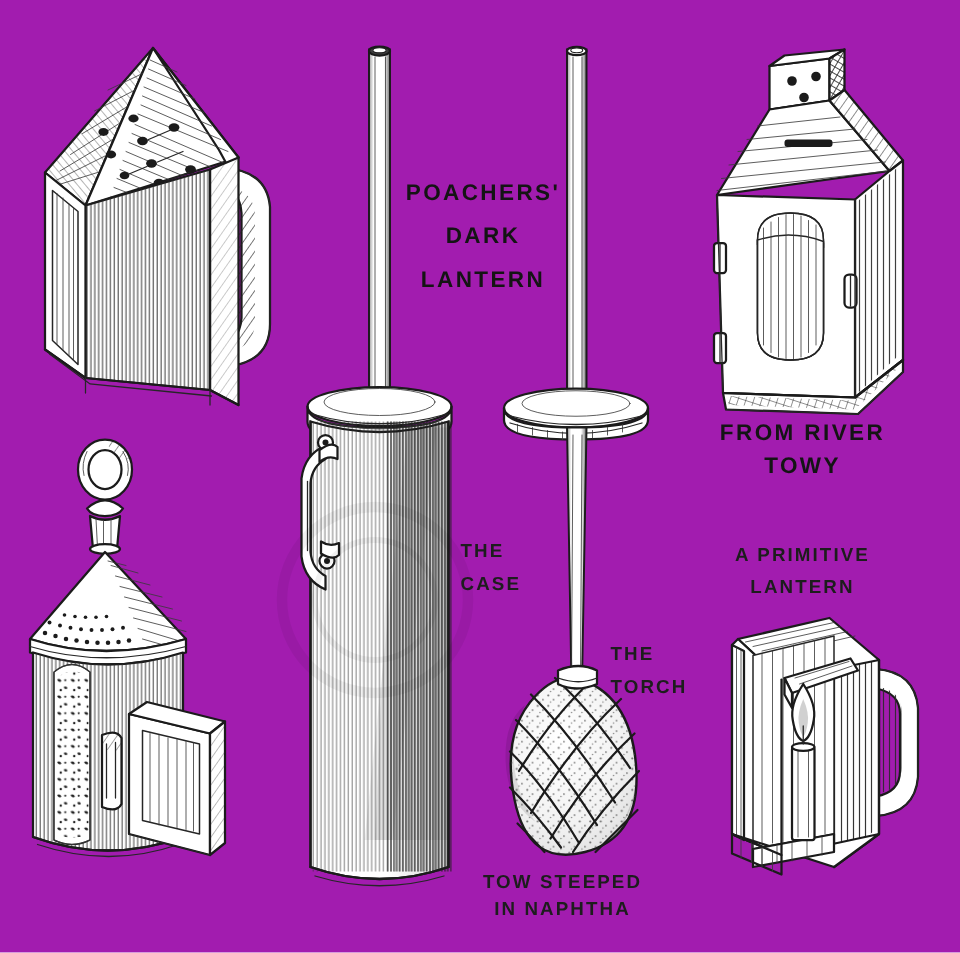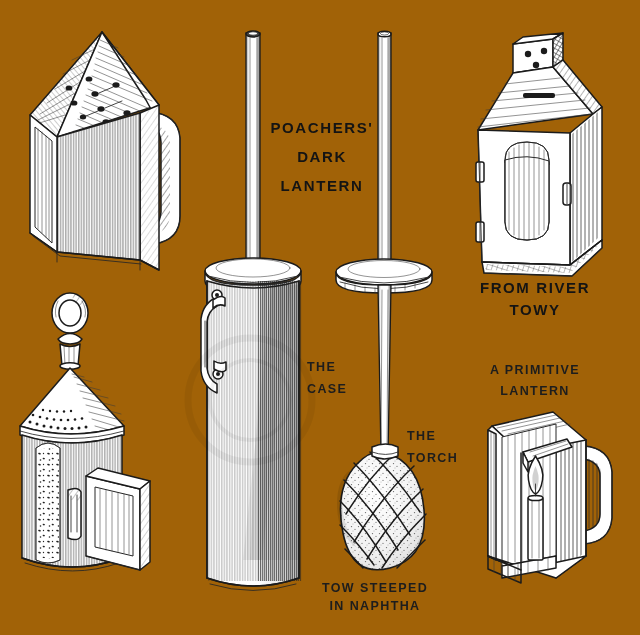--- a/index.html
+++ b/index.html
@@ -5,21 +5,21 @@
 <style>
   html,body{margin:0;padding:0;background:#ffffff;}
   body{
     font-family:"Liberation Sans", sans-serif;
     -webkit-font-smoothing:antialiased;
   }
   #plate{
     position:relative;
     width:640px;
     height:635px;
-    background:#a16207;
+    background:#a21caf;
     overflow:hidden;
   }
   #plate svg{display:block;width:640px;height:635px;}
 
   
   .ink       {fill:none;stroke:#1b1b1b;stroke-width:1.5;stroke-linejoin:round;stroke-linecap:round;}
   .ink-thin  {fill:none;stroke:#262626;stroke-width:0.85;stroke-linecap:round;}
   .ink-hair  {fill:none;stroke:#3a3a3a;stroke-width:0.55;stroke-linecap:round;}
   .ink-fill  {fill:#1b1b1b;stroke:none;}
   .paper     {fill:#ffffff;stroke:#1b1b1b;stroke-width:1.5;stroke-linejoin:round;}

